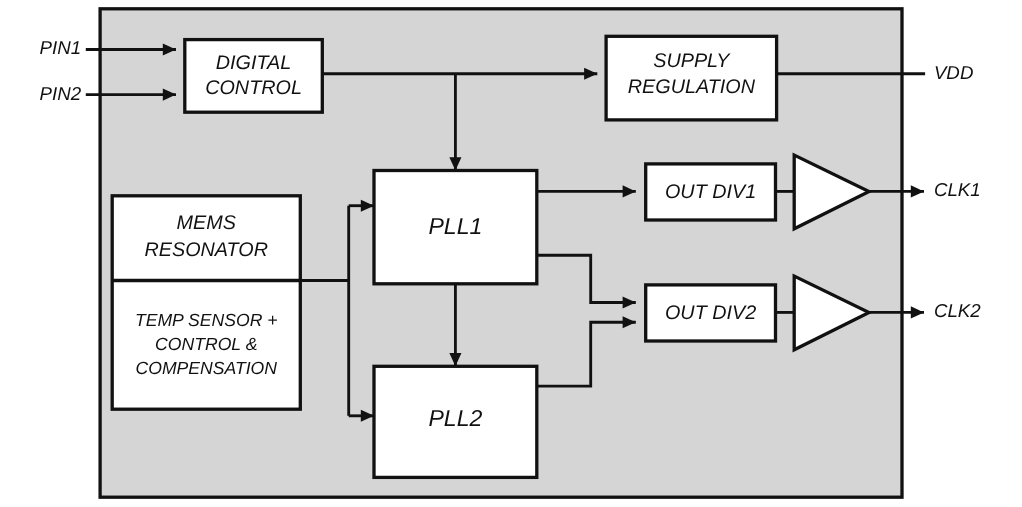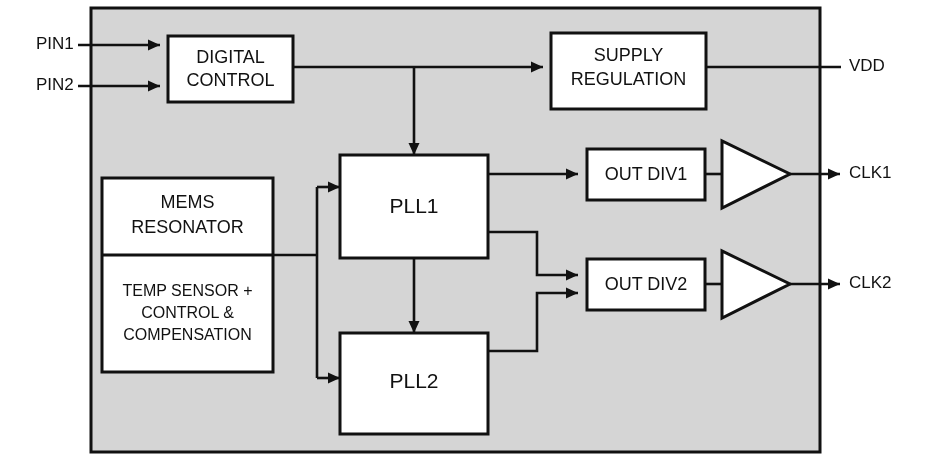--- a/index.html
+++ b/index.html
@@ -8,20 +8,21 @@
     padding: 0;
     background: #ffffff;
   }
   #diagram-root {
     position: relative;
     width: 929px;
     height: 461px;
     background: #ffffff;
     font-family: "Liberation Sans", sans-serif;
     overflow: hidden;
+    font-style: italic;
   }
   svg#block-diagram {
     display: block;
     width: 929px;
     height: 461px;
   }
   .chip-body {
     fill: #d5d5d5;
     stroke: #111111;
     stroke-width: 3;

